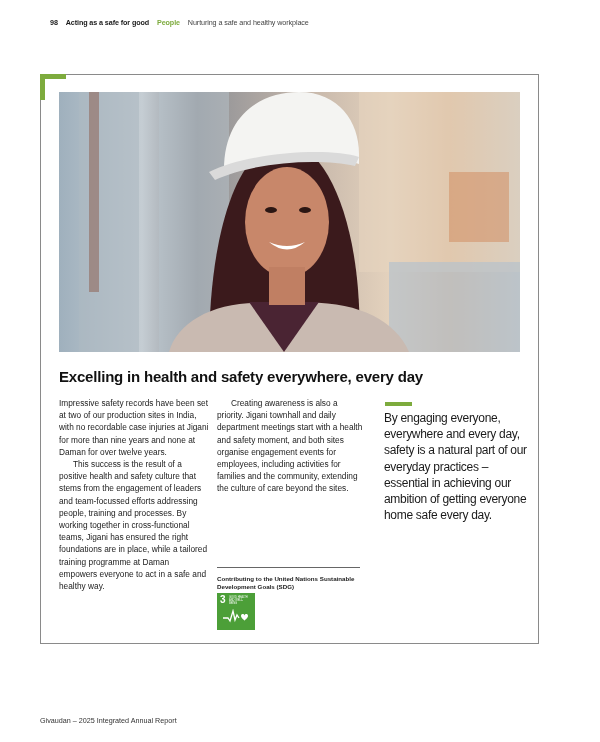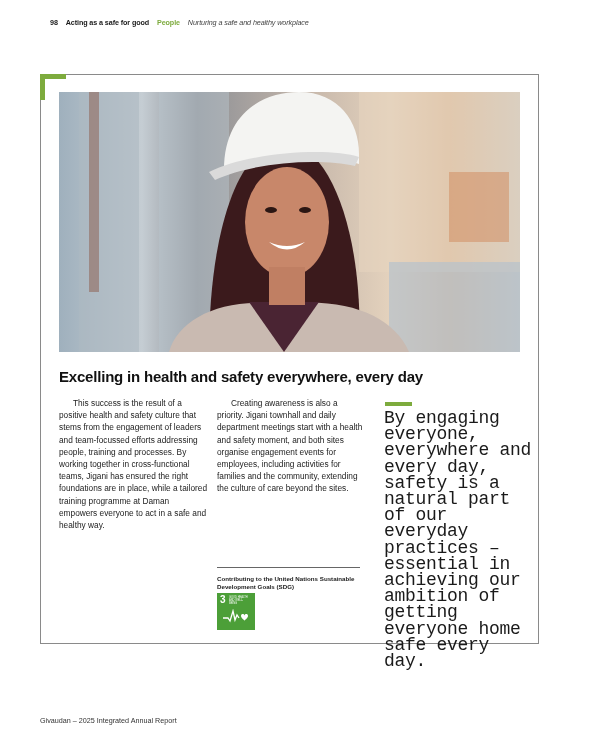--- a/index.html
+++ b/index.html
@@ -2,21 +2,21 @@
 <html><head>
 <meta charset="utf-8">
 <style>
   html, body { margin:0; padding:0; }
   body { width:600px; height:742px; background:#ffffff; position:relative; overflow:hidden;
          font-family:"Liberation Sans", sans-serif; color:#1a1a1a; }
   .header { position:absolute; left:40px; top:18px; font-size:7.2px; white-space:nowrap; letter-spacing:-0.1px; }
   .header .pg { font-weight:bold; margin-right:6px;padding-left:10px; }
   .header .sec { font-weight:bold; margin-right:6px; }
   .header .cat { color:#7dab3d; margin-right:6px;font-weight:bold; }
-  .header .sub { color:#444;font-style:italic; }
+  .header .sub { color:#444; }
 
   .frame { position:absolute; left:40px; top:74px; width:499px; height:570px;
            border:1px solid #8a8a8a; box-sizing:border-box; }
   .corner-h { position:absolute; left:40px; top:74px; width:26px; height:5px; background:#7dab3d; }
   .corner-v { position:absolute; left:40px; top:74px; width:5px; height:26px; background:#7dab3d; }
 
   .photo { position:absolute; left:59px; top:92px; width:461px; height:260px; overflow:hidden;
            background:linear-gradient(90deg,#9fb0bd 0%,#c5cdd3 18%,#8c8f95 30%,#c7b8ab 55%,#e4d2bd 72%,#d9b797 85%,#c9c8c3 100%); }
   .photo svg { display:block; }
 
@@ -29,22 +29,22 @@
   .col2 { left:217px; top:397px; width:148px; }
 
   .rule { position:absolute; left:217px; top:567px; width:143px; height:1px; background:#666; }
   .sdg-caption { position:absolute; left:217px; top:575px; width:150px; font-size:6.2px; line-height:8px; font-weight:bold; color:#222; }
   .sdg-badge { position:absolute; left:217px; top:593px; width:38px; height:37px; background:#4c9f38; color:#fff; }
   .sdg-badge .num { position:absolute; left:3px; top:1px; font-size:10px; font-weight:bold; }
   .sdg-badge .lbl { position:absolute; left:12px; top:3px; font-size:2.6px; line-height:3px; width:22px; text-transform:uppercase; }
   .sdg-badge svg { position:absolute; left:6px; top:16px; }
 
   .quote-bar { position:absolute; left:385px; top:402px; width:27px; height:4px; background:#7dab3d; }
-  .quote { position:absolute; left:384px; top:410px; width:150px; font-family:Liberation Mono, monospace;
-           font-size:18px; line-height:16.2px; color:#1a1a1a; letter-spacing:-0.3px; }
+  .quote { position:absolute; left:384px; top:410px; width:150px; font-family:Liberation Sans, sans-serif;
+           font-size:12px; line-height:16.2px; color:#1a1a1a; letter-spacing:-0.3px; }
 
   .footer { position:absolute; left:40px; top:716px; font-size:7.2px; color:#333; }
 </style>
 </head>
 <body>
 
 <div class="header">
   <span class="pg">98</span>
   <span class="sec">Acting as a safe for good</span>
   <span class="cat">People</span>
@@ -72,20 +72,21 @@
     <ellipse cx="246" cy="118" rx="6" ry="3" fill="#2b1613"></ellipse>
     <path d="M210 150 Q228 165 246 150 Q228 158 210 150 Z" fill="#ffffff"></path>
     <path d="M165 78 C165 20, 205 0, 240 0 C280 0, 300 30, 300 62 L300 72 C270 62, 200 62, 160 82 Z" fill="#f4f4f2"></path>
     <path d="M150 80 C190 60, 270 55, 300 65 L296 74 C260 66, 195 70, 156 88 Z" fill="#dadada"></path>
   </svg>
 </div>
 
 <div class="title">Excelling in health and safety everywhere, every day</div>
 
 <div class="col col1">
+  <p>Impressive safety records have been set at two of our production sites in India, with no recordable case injuries at Jigani for more than nine years and none at Daman for over twelve years.</p>
   <p class="indent">This success is the result of a positive health and safety culture that stems from the engagement of leaders and team-focussed efforts addressing people, training and processes. By working together in cross-functional teams, Jigani has ensured the right foundations are in place, while a tailored training programme at Daman empowers everyone to act in a safe and healthy way.</p>
 </div>
 
 <div class="col col2">
   <p class="indent">Creating awareness is also a priority. Jigani townhall and daily department meetings start with a health and safety moment, and both sites organise engagement events for employees, including activities for families and the community, extending the culture of care beyond the sites.</p>
 </div>
 
 <div class="rule"></div>
 <div class="sdg-caption">Contributing to the United Nations Sustainable Development Goals (SDG)</div>
 <div class="sdg-badge">

